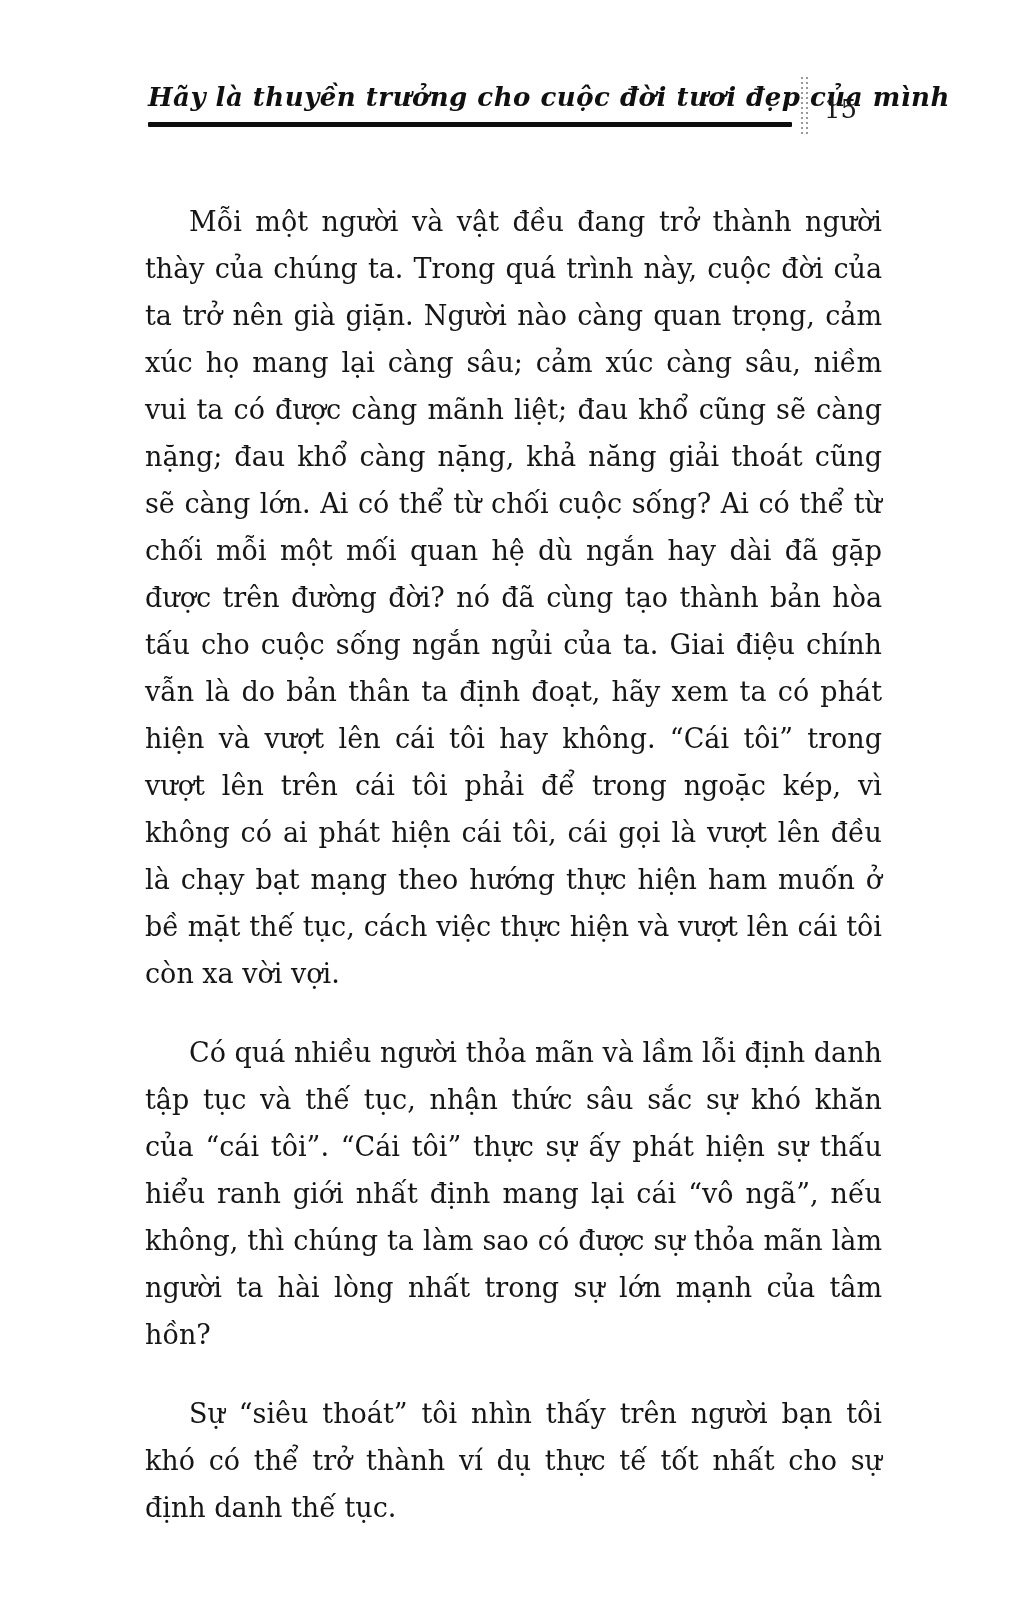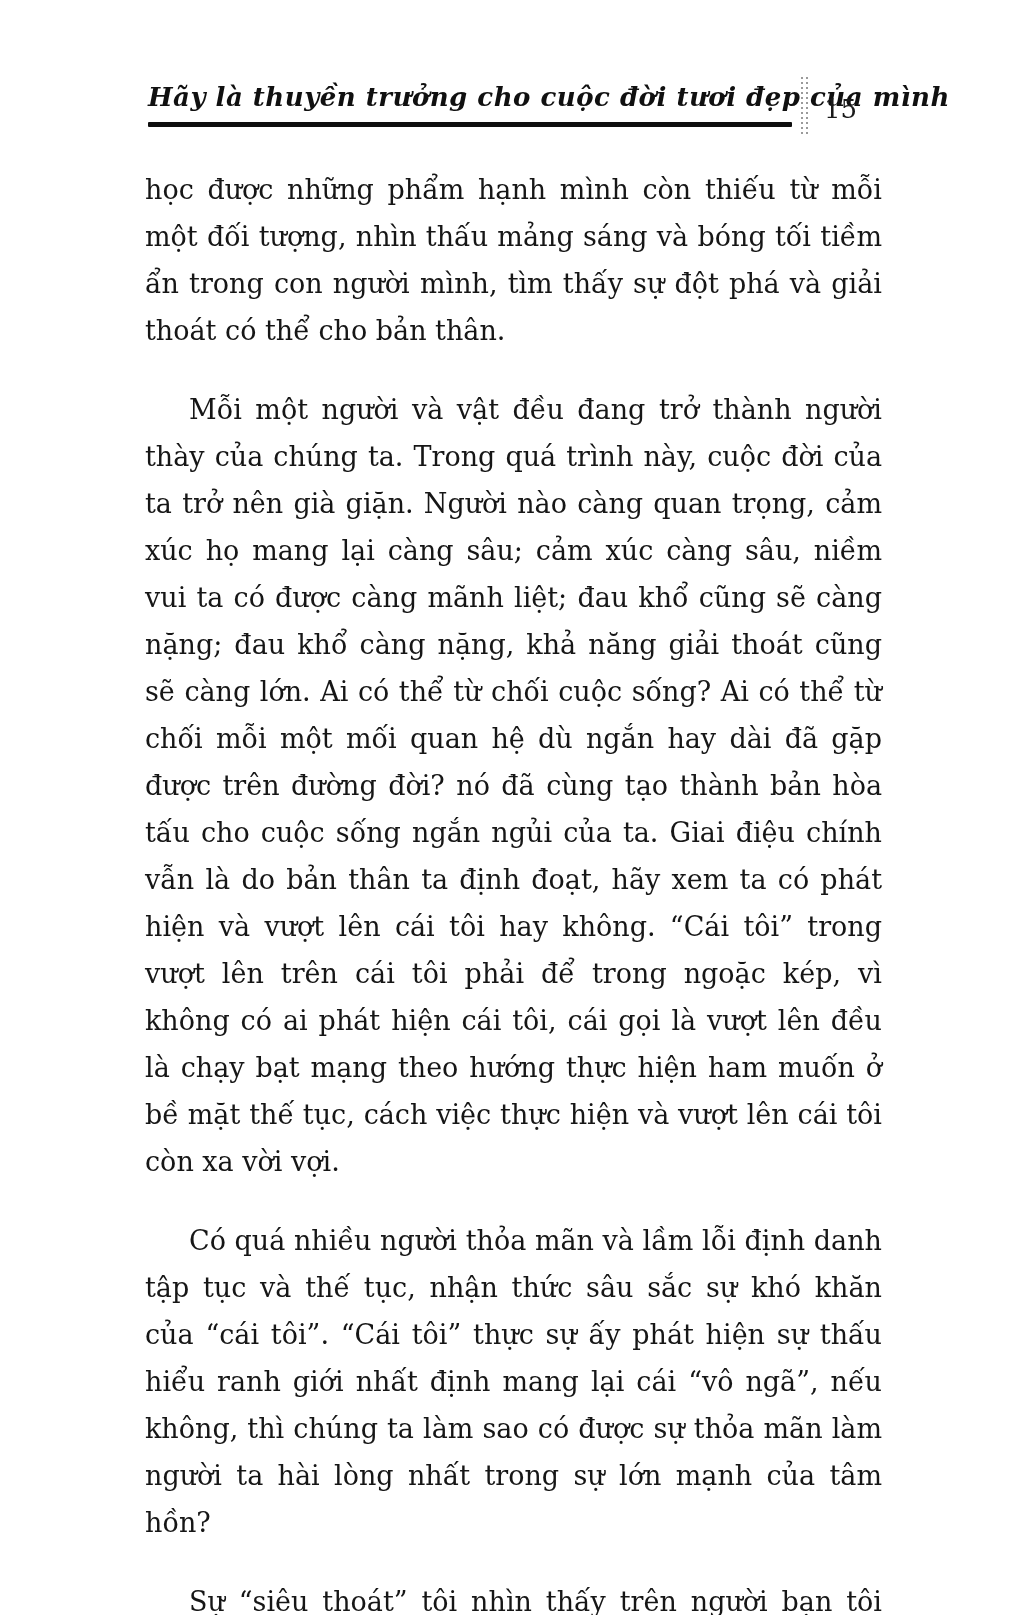--- a/index.html
+++ b/index.html
@@ -86,19 +86,18 @@
 
   <div class="header-title">Hãy là thuyền trưởng cho cuộc đời tươi đẹp của mình</div>
 
   <div class="header-rule"></div>
 
   <div class="dotted-separator"></div>
 
   <div class="page-number">15</div>
 
   <div class="body-text">
-    <p>học được những phẩm hạnh mình còn thiếu từ mỗi một đối tượng, nhìn thấu mảng sáng và bóng tối tiềm ẩn trong con người mình, tìm thấy sự đột phá và giải thoát có thể cho bản thân.</p>
     <p class="indent">Mỗi một người và vật đều đang trở thành người thày của chúng ta. Trong quá trình này, cuộc đời của ta trở nên già giặn. Người nào càng quan trọng, cảm xúc họ mang lại càng sâu; cảm xúc càng sâu, niềm vui ta có được càng mãnh liệt; đau khổ cũng sẽ càng nặng; đau khổ càng nặng, khả năng giải thoát cũng sẽ càng lớn. Ai có thể từ chối cuộc sống? Ai có thể từ chối mỗi một mối quan hệ dù ngắn hay dài đã gặp được trên đường đời? nó đã cùng tạo thành bản hòa tấu cho cuộc sống ngắn ngủi của ta. Giai điệu chính vẫn là do bản thân ta định đoạt, hãy xem ta có phát hiện và vượt lên cái tôi hay không. “Cái tôi” trong vượt lên trên cái tôi phải để trong ngoặc kép, vì không có ai phát hiện cái tôi, cái gọi là vượt lên đều là chạy bạt mạng theo hướng thực hiện ham muốn ở bề mặt thế tục, cách việc thực hiện và vượt lên cái tôi còn xa vời vợi.</p>
     <p class="indent">Có quá nhiều người thỏa mãn và lầm lỗi định danh tập tục và thế tục, nhận thức sâu sắc sự khó khăn của “cái tôi”. “Cái tôi” thực sự ấy phát hiện sự thấu hiểu ranh giới nhất định mang lại cái “vô ngã”, nếu không, thì chúng ta làm sao có được sự thỏa mãn làm người ta hài lòng nhất trong sự lớn mạnh của tâm hồn?</p>
     <p class="indent">Sự “siêu thoát” tôi nhìn thấy trên người bạn tôi khó có thể trở thành ví dụ thực tế tốt nhất cho sự định danh thế tục.</p>
   </div>
 
 </div>
 
 </body></html>

